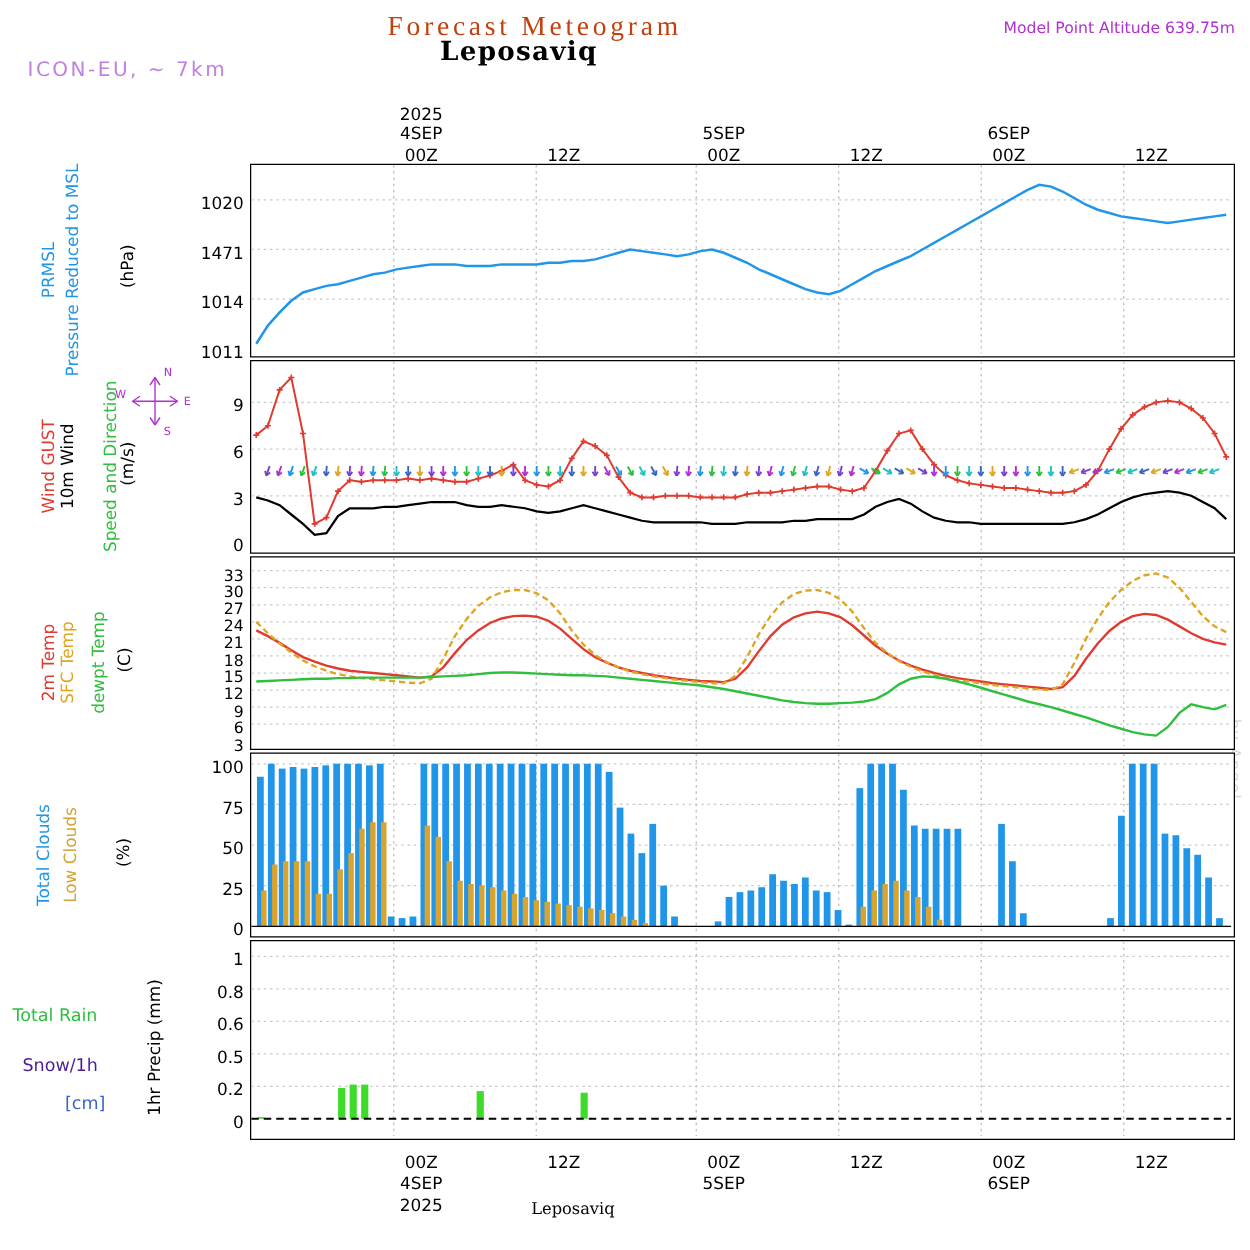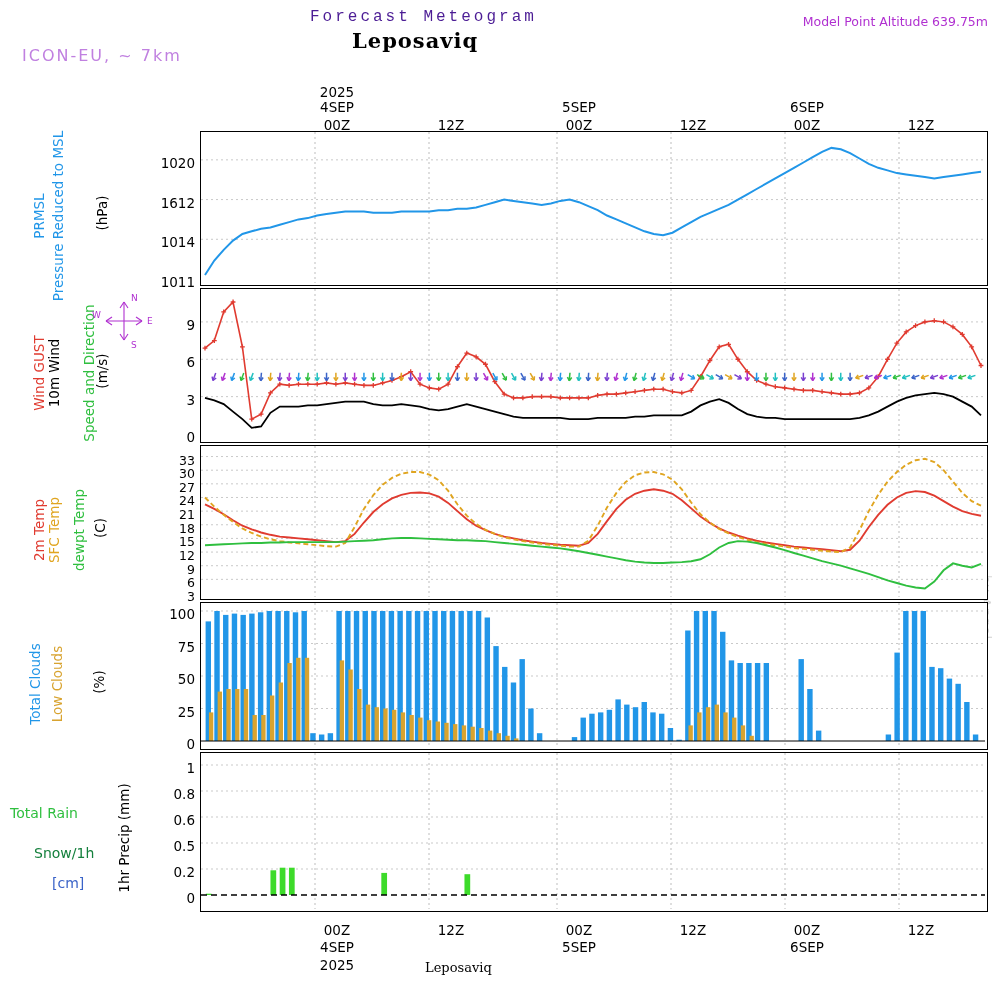--- a/index.html
+++ b/index.html
@@ -1,18 +1,18 @@
 <!DOCTYPE html>
 <html><head>
 <meta charset="utf-8">
 <style>
   html,body{margin:0;padding:0;background:#ffffff;}
   body{width:1000px;height:1000px;position:relative;font-family:"DejaVu Sans",sans-serif;overflow:hidden;}
   .abs{position:absolute;}
-  .ttl-fore{left:310px;top:8px;font-size:16px;color:#4c1d95;letter-spacing:3px;font-family:Liberation Mono, monospace;}
+  .ttl-fore{left:310px;top:8px;font-size:22px;color:#c2410c;letter-spacing:3px;font-family:Liberation Serif, serif;}
   .ttl-place{left:352px;top:28px;font-size:21px;font-weight:bold;color:#000;font-family:"DejaVu Serif",serif;letter-spacing:1px;}
   .hdr-right{left:512px;top:14px;font-size:12.5px;color:#b030d0;line-height:16px;text-align:right;width:476px;}
   .model{left:22px;top:46px;font-size:16px;color:#c080e0;letter-spacing:2px;}
   .watermark{right:6px;top:640px;font-size:13px;color:#d8d8d8;transform:rotate(90deg);transform-origin:right top;letter-spacing:1px;}
 
   .panel{position:absolute;left:200px;border:1.6px solid #000;box-sizing:border-box;background:#fff;}
   .ytick{position:absolute;right:100%;margin-right:5px;transform:translateY(-50%);font-size:13.5px;color:#000;white-space:nowrap;font-family:"DejaVu Sans",sans-serif;}
   .ytick.small{font-size:12.5px;}
   .xlab{position:absolute;font-size:13.5px;color:#000;transform:translateX(-50%);white-space:nowrap;margin-left:21px;}
   .vlabel{position:absolute;transform-origin:center;white-space:nowrap;font-size:13.5px;}
@@ -21,21 +21,21 @@
   .lbl-prmsl{color:#2196e8;}
   .lbl-gust{color:#e03b30;}
   .lbl-wind{color:#000;}
   .lbl-spd{color:#2fbf3f;}
   .lbl-2m{color:#e03b30;}
   .lbl-sfc{color:#e0a520;}
   .lbl-dew{color:#2fbf3f;}
   .lbl-total{color:#2196e8;}
   .lbl-low{color:#d8a32f;}
   .lbl-rain{color:#2fbf3f;}
-  .lbl-snow{color:#15803d;margin-left:16px;}
+  .lbl-snow{color:#4c1d95;}
   .lbl-cm{color:#3a63c8;}
   .compass text{font-family:"DejaVu Sans",sans-serif;}
   .footer-name{position:absolute;left:425px;top:960px;font-size:13px;color:#000;font-family:"DejaVu Serif",serif;}
 </style>
 </head>
 <body>
 
 <div class="abs ttl-fore">Forecast Meteogram</div>
 <div class="abs ttl-place">Leposaviq</div>
 <div class="abs hdr-right">
@@ -79,21 +79,21 @@
       <line x1="584" y1="0" x2="584" y2="151" stroke="#bdbdbd" stroke-width="1" stroke-dasharray="2,3"></line>
       <line x1="698" y1="0" x2="698" y2="151" stroke="#bdbdbd" stroke-width="1" stroke-dasharray="2,3"></line>
       <line x1="0" y1="107.28571428571428" x2="784" y2="107.28571428571428" stroke="#c9c9c9" stroke-width="1" stroke-dasharray="2,3"></line>
       <line x1="0" y1="67.57142857142857" x2="784" y2="67.57142857142857" stroke="#c9c9c9" stroke-width="1" stroke-dasharray="2,3"></line>
       <line x1="0" y1="27.85714285714286" x2="784" y2="27.85714285714286" stroke="#c9c9c9" stroke-width="1" stroke-dasharray="2,3"></line>
       <path d="M4.0,143.0L13.3,128.5L22.7,117.9L32.0,108.6L41.4,102.0L50.7,99.3L60.1,96.7L69.4,95.4L78.8,92.7L88.1,90.1L97.5,87.4L106.8,86.1L116.2,83.5L125.5,82.1L134.9,80.8L144.2,79.5L153.6,79.5L162.9,79.5L172.3,80.8L181.6,80.8L191.0,80.8L200.3,79.5L209.7,79.5L219.0,79.5L228.4,79.5L237.7,78.2L247.1,78.2L256.4,76.8L265.8,76.8L275.1,75.5L284.5,72.9L293.8,70.2L303.2,67.6L312.5,68.9L321.9,70.2L331.2,71.5L340.6,72.9L349.9,71.5L359.3,68.9L368.6,67.6L378.0,70.2L387.3,74.2L396.7,78.2L406.0,83.5L415.4,87.4L424.7,91.4L434.1,95.4L443.4,99.3L452.8,102.0L462.1,103.3L471.5,100.7L480.8,95.4L490.2,90.1L499.5,84.8L508.9,80.8L518.2,76.8L527.6,72.9L536.9,67.6L546.3,62.3L555.6,57.0L565.0,51.7L574.3,46.4L583.7,41.1L593.0,35.8L602.4,30.5L611.7,25.2L621.1,19.9L630.4,15.9L639.8,17.3L649.1,21.2L658.5,26.5L667.8,31.8L677.2,35.8L686.5,38.4L695.9,41.1L705.2,42.4L714.6,43.7L723.9,45.1L733.3,46.4L742.6,45.1L752.0,43.7L761.3,42.4L770.7,41.1L780.0,39.8" fill="none" stroke="#2196e8" stroke-width="2"></path>
     </svg>
 </div>
 <div class="abs" id="yt-prmsl" style="left:200px;top:131px;width:0;height:155px;">
     <div class="ytick" style="top: 31.8571px;">1020</div>
-    <div class="ytick" style="top: 71.5714px;">1612</div>
+    <div class="ytick" style="top: 71.5714px;">1471</div>
     <div class="ytick" style="top: 111.286px;">1014</div>
     <div class="ytick" style="top: 151px;">1011</div>
   </div>
 <div class="abs vlabel lbl-prmsl" style="left:-6px;top:208px;transform:rotate(-90deg);width:90px;text-align:center;">PRMSL</div>
 <div class="abs vlabel lbl-prmsl" style="left:-37px;top:208px;transform:rotate(-90deg);width:190px;text-align:center;">Pressure Reduced to MSL</div>
 <div class="abs vlabel" style="left:72px;top:205px;transform:rotate(-90deg);width:60px;text-align:center;color:#000;">(hPa)</div>
 
 <div class="panel" style="top:288px;left:200px;width:788px;height:155px;">
   <svg id="svg-wind" width="784" height="151" viewBox="0 0 784 151" preserveAspectRatio="none">
       <line x1="114" y1="0" x2="114" y2="151" stroke="#bdbdbd" stroke-width="1" stroke-dasharray="2,3"></line>

